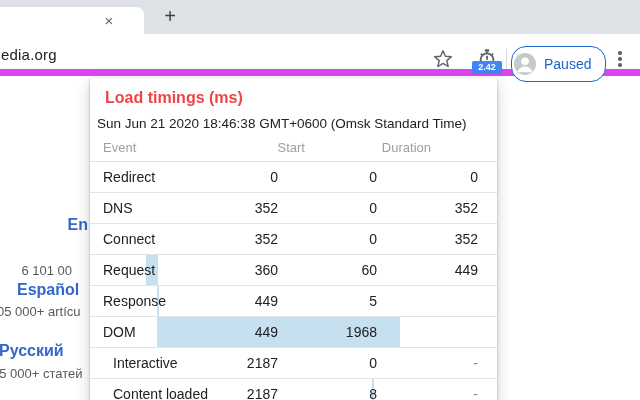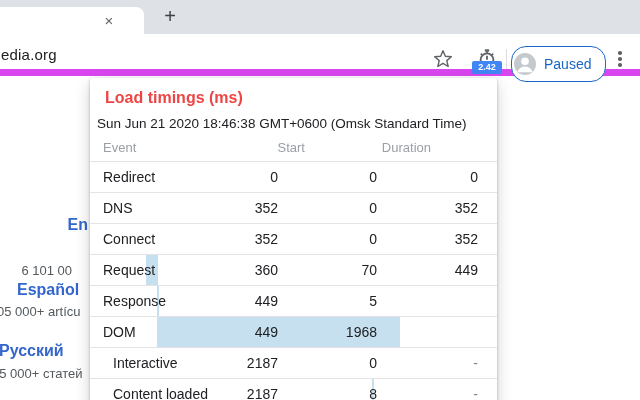--- a/index.html
+++ b/index.html
@@ -155,21 +155,21 @@
         <div class="trow">
           <span class="cell event">Connect</span>
           <span class="cell num">352</span>
           <span class="cell num">0</span>
           <span class="cell num">352</span>
         </div>
         <div class="trow">
           <div class="bar" style="left: 56.424px; width: 11.106px; background: rgb(198, 224, 239);"></div>
           <span class="cell event">Request</span>
           <span class="cell num">360</span>
-          <span class="cell num">70</span>
+          <span class="cell num">60</span>
           <span class="cell num">449</span>
         </div>
         <div class="trow">
           <div class="bar" style="left: 67.4066px; width: 2px; background: rgb(198, 224, 239);"></div>
           <span class="cell event">Response</span>
           <span class="cell num">449</span>
           <span class="cell num">5</span>
         </div>
         <div class="trow">
           <div class="bar" style="left: 67.4066px; width: 242.851px; background: rgb(198, 224, 239);"></div>

